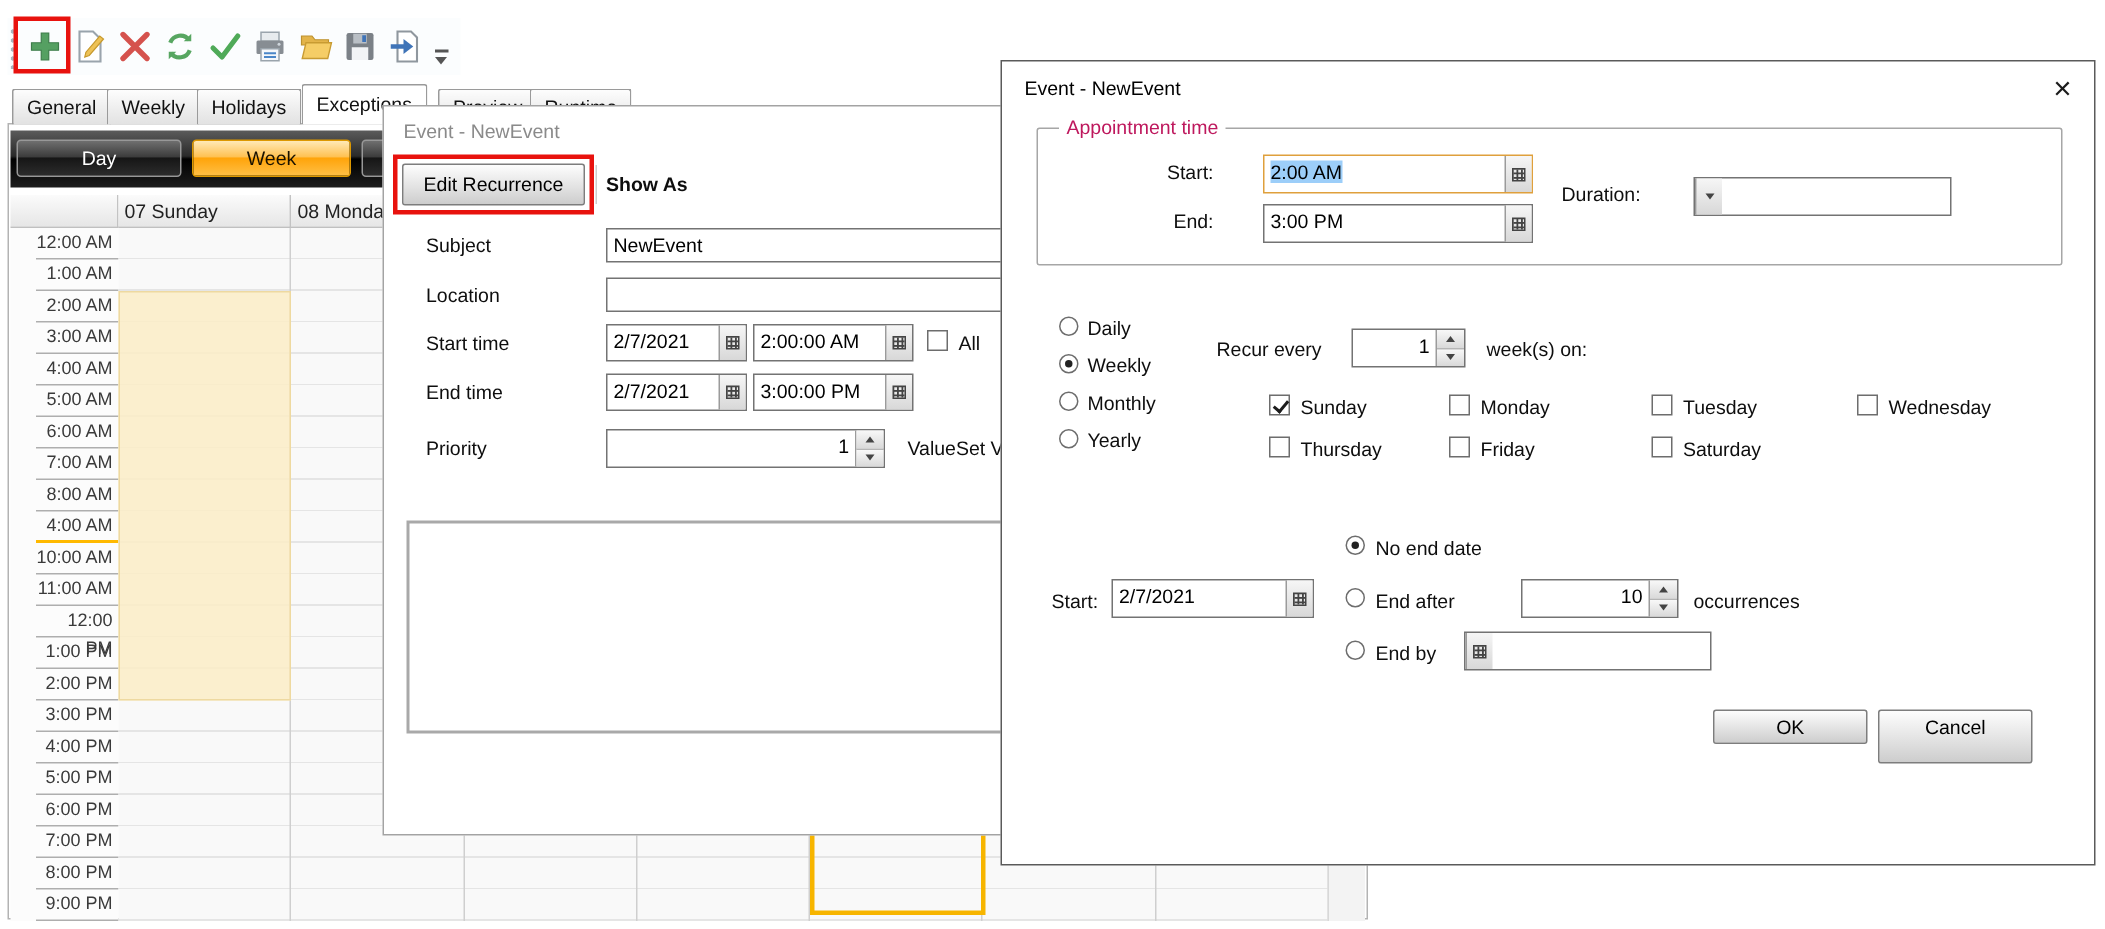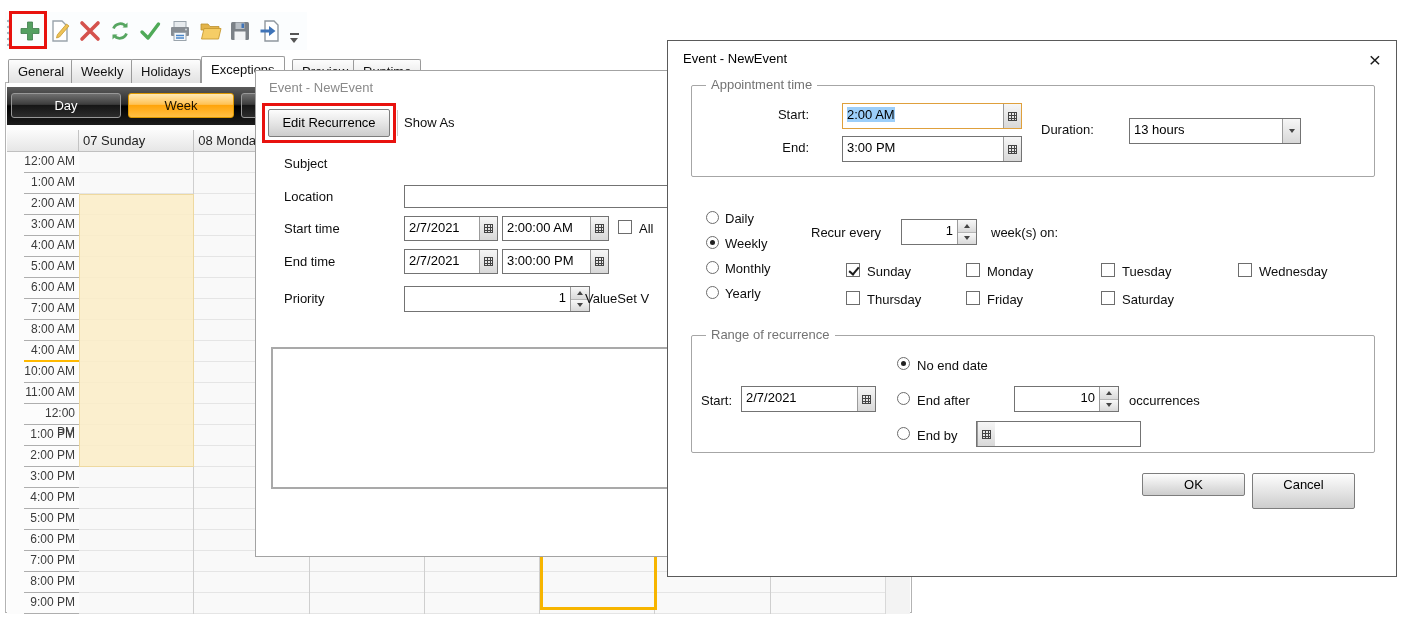--- a/index.html
+++ b/index.html
@@ -77,38 +77,38 @@
   .spin > div + div { border-top:1px solid #b5b5b5; }
   .tri-up { width:0; height:0; border-left:3.5px solid transparent; border-right:3.5px solid transparent;
             border-bottom:4.5px solid #444; }
   .tri-dn { width:0; height:0; border-left:3.5px solid transparent; border-right:3.5px solid transparent;
             border-top:4.5px solid #444; }
   .pushbtn { position:absolute; background:linear-gradient(#fdfdfd,#e3e3e3 55%,#cdcdcd);
              border:1px solid #7d7d7d; border-radius:2px; font-size:13px; color:#000;
              text-align:center; }
   .group { position:absolute; border:1px solid #a6a6a6; border-radius:2px; }
   .legend { position:absolute; top:-9px; left:14px; background:#fff; padding:0 5px;
-            font-size:13px; color:#737373; white-space:nowrap; }
+            font-size:13px; color:#be185d; white-space:nowrap; }
   .radio { position:absolute; width:13px; height:13px; border:1px solid #6d6d6d; border-radius:50%;
            background:#fff; }
   .radio.on::after { content:""; position:absolute; left:3px; top:3px; width:5px; height:5px;
                      border-radius:50%; background:#222; }
   .cbox { position:absolute; width:14px; height:14px; border:1px solid #6d6d6d; background:#fff; }
   .cbox.on::after { content:""; position:absolute; left:3.5px; top:0.5px; width:4px; height:8px;
                     border-right:2px solid #1c1c1c; border-bottom:2px solid #1c1c1c;
                     transform:rotate(40deg); }
   .num { justify-content:flex-end; }
   .num .val { text-align:right; }
 
   
   #dlg-event { left:255px; top:70px; width:530px; height:487px; border:1px solid #a3a3a3; z-index:20; }
   #dlg-event .title { left:13px; top:9px; font-size:13px; color:#8a8a8a; }
   #btn-editrec { left:12px; top:38px; width:122px; height:28px; line-height:26px; }
   #sep1 { left:141px; top:39px; width:1px; height:26px; background:#cdcdcd; }
-  #lbl-showas { left:148px; top:44px; }
+  #lbl-showas { left:148px; top:44px;font-weight:bold; }
   #cmb-categorize { left:211px; top:37px; width:312px; height:28px;
                     background:linear-gradient(#fefefe,#dfdfdf); border:1px solid #5f5f5f; }
   #cmb-categorize .val { padding:5px 8px; }
 
   
   #dlg-recur { left:667px; top:40px; width:730px; height:537px; border:1px solid #5a5a5a; z-index:30; }
   #dlg-recur .title { left:15px; top:10px; font-size:13px; color:#000; }
   #btn-close { left:694px; top:6px; width:26px; height:26px; font-size:21px; color:#1a1a1a;
                text-align:center; line-height:25px; font-weight:300; }
   .focus { border:1px solid #dfa03c !important; }
@@ -275,20 +275,21 @@
 </div>
 
 <div id="dlg-event" class="abs dlg">
   <div class="title abs">Event - NewEvent</div>
 
   <div id="btn-editrec" class="pushbtn">Edit Recurrence</div>
   <div id="sep1" class="abs"></div>
   <div id="lbl-showas" class="lbl">Show As</div>
 
   <div class="lbl" style="left:28px;top:85px">Subject</div>
+  <div class="tbox" style="left:148px;top:81px;width:373px;height:23px">NewEvent</div>
 
   <div class="lbl" style="left:28px;top:118px">Location</div>
   <div class="tbox" style="left:148px;top:114px;width:373px;height:23px"></div>
 
   <div class="lbl" style="left:28px;top:150px">Start time</div>
   <div class="combo" style="left:148px;top:145px;width:94px;height:25px">
     <div class="val">2/7/2021</div>
     <div class="btn">
         <div class="gridico"></div>
       </div>
@@ -321,21 +322,21 @@
     <div class="val">1</div>
     <div class="spin">
         <div>
           <span class="tri-up"></span>
         </div>
         <div>
           <span class="tri-dn"></span>
         </div>
       </div>
   </div>
-  <div class="lbl" style="left:329px;top:220px">ValueSet V</div>
+  <div class="lbl" style="left:349px;top:220px">ValueSet V</div>
 
   <div class="abs" style="left:15px;top:276px;width:500px;height:142px;border:2px solid #a9a9a9;background:#fff"></div>
 </div>
 
 <div class="redbox abs" style="left:262px;top:103px;width:134px;height:40px;z-index:25"></div>
 
 <div id="dlg-recur" class="abs dlg">
   <div class="title abs">Event - NewEvent</div>
   <div id="btn-close" class="abs">×</div>
 
@@ -351,21 +352,20 @@
   </div>
   <div class="lbl" style="left:83px;top:99px;width:58px;text-align:right">End:</div>
   <div class="combo" style="left:174px;top:95px;width:180px;height:26px">
     <div class="val">3:00 PM</div>
     <div class="btn">
         <div class="gridico"></div>
       </div>
   </div>
   <div class="lbl" style="left:373px;top:81px">Duration:</div>
   <div class="combo" style="left:461px;top:77px;width:172px;height:26px">
-    <div class="val">13 hours</div>
     <div class="btn">
         <span class="tri-dn"></span>
       </div>
   </div>
 
   <div class="radio" style="left:38px;top:170px"></div>
   <div class="lbl" style="left:57px;top:170px">Daily</div>
   <div class="radio on" style="left:38px;top:195px"></div>
   <div class="lbl" style="left:57px;top:195px">Weekly</div>
   <div class="radio" style="left:38px;top:220px"></div>
@@ -395,23 +395,20 @@
   <div class="lbl" style="left:454px;top:223px">Tuesday</div>
   <div class="cbox" style="left:570px;top:222px"></div>
   <div class="lbl" style="left:591px;top:223px">Wednesday</div>
   <div class="cbox" style="left:178px;top:250px"></div>
   <div class="lbl" style="left:199px;top:251px">Thursday</div>
   <div class="cbox" style="left:298px;top:250px"></div>
   <div class="lbl" style="left:319px;top:251px">Friday</div>
   <div class="cbox" style="left:433px;top:250px"></div>
   <div class="lbl" style="left:454px;top:251px">Saturday</div>
 
-  <div class="group" style="left:23px;top:294px;width:684px;height:118px">
-    <div class="legend">Range of recurrence</div>
-  </div>
   <div class="radio on" style="left:229px;top:316px"></div>
   <div class="lbl" style="left:249px;top:317px">No end date</div>
 
   <div class="lbl" style="left:33px;top:352px">Start:</div>
   <div class="combo" style="left:73px;top:345px;width:135px;height:26px">
     <div class="val">2/7/2021</div>
     <div class="btn">
         <div class="gridico"></div>
       </div>
   </div>

